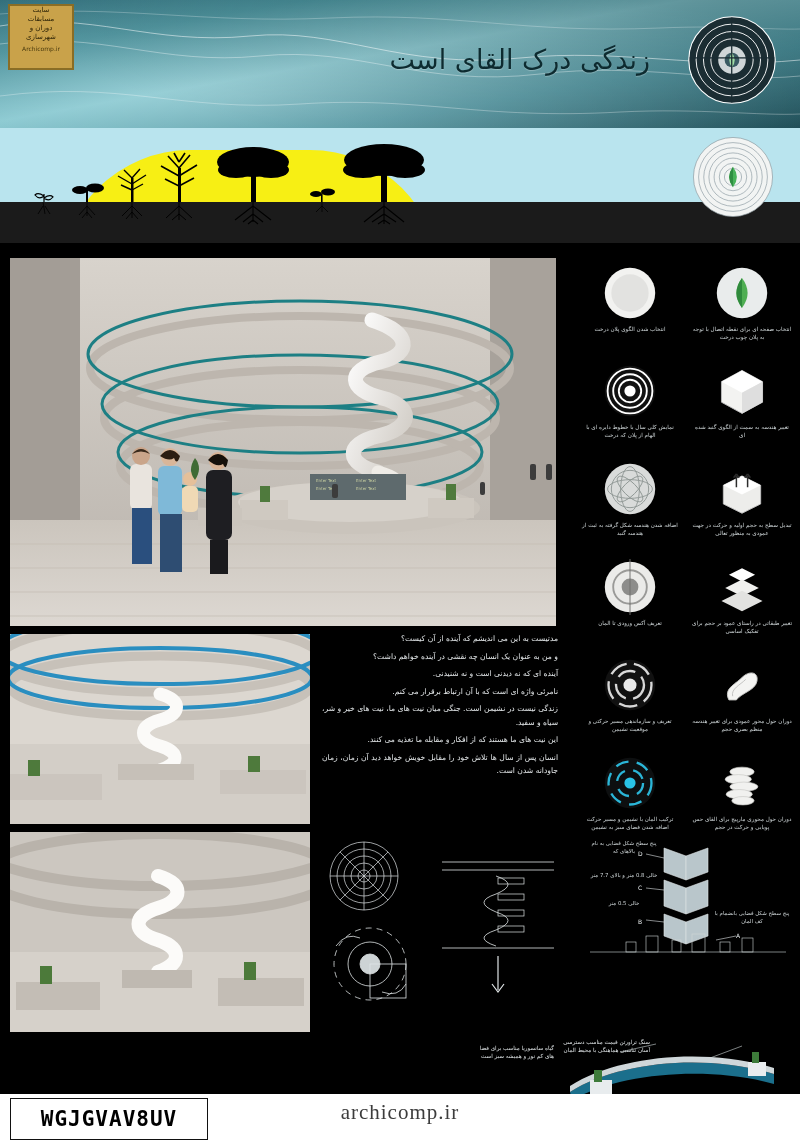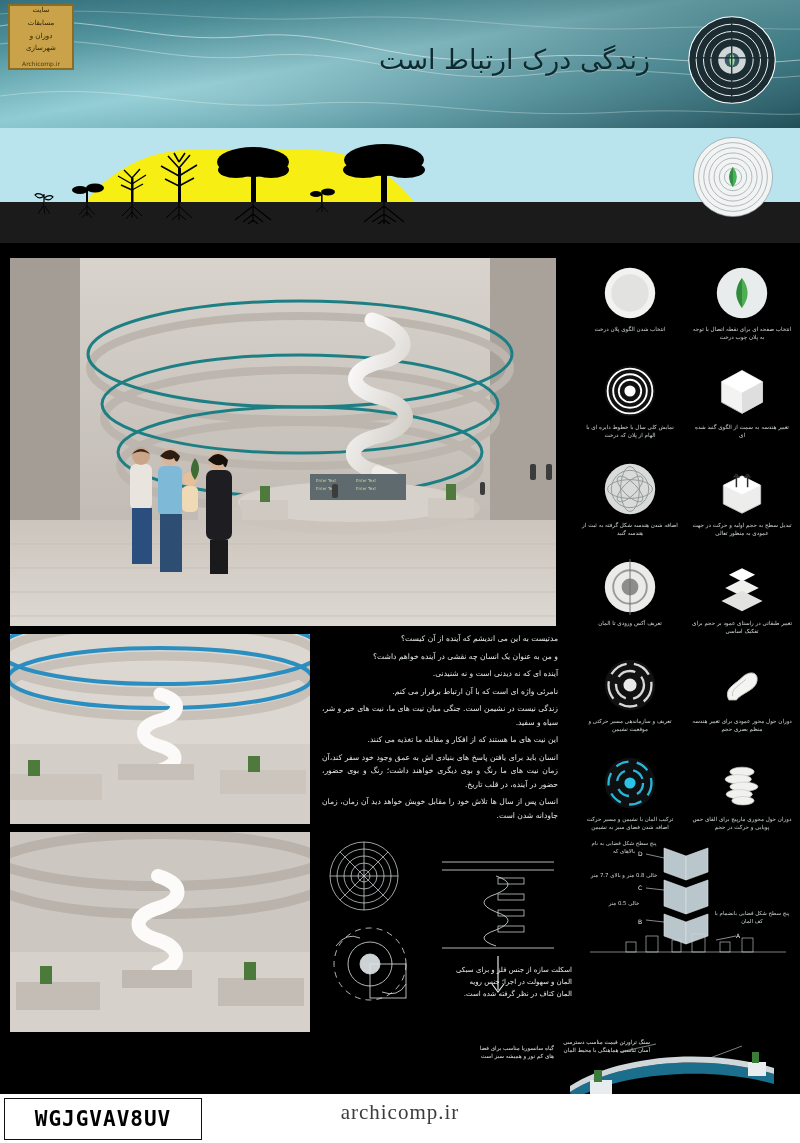--- a/index.html
+++ b/index.html
@@ -9,21 +9,21 @@
   
   .header{position:absolute;left:0;top:0;width:800px;height:128px;
     background:linear-gradient(170deg,#2e6b78 0%,#3f8a95 20%,#7fc4cd 45%,#49929e 70%,#1d4f59 100%);
     overflow:hidden;}
   .hdr-wave{position:absolute;width:1200px;height:260px;left:-120px;top:-60px;
     background:radial-gradient(ellipse at 30% 60%, rgba(255,255,255,.22) 0%, rgba(255,255,255,0) 55%),
                radial-gradient(ellipse at 70% 20%, rgba(0,0,0,.25) 0%, rgba(0,0,0,0) 60%);}
   .hdr-title{position:absolute;right:150px;top:44px;color:#0d2b30;font-size:27px;
     font-family:"DejaVu Sans", sans-serif;direction:rtl;letter-spacing:1px;text-shadow:0 1px 1px rgba(255,255,255,.25);}
   .logo-left{position:absolute;left:8px;top:4px;width:62px;height:62px;background:#c9a24a;
-    border:2px solid #8a6d25;display:flex;flex-direction:column;align-items:center;justify-content:space-between;
+    border:2px solid #8a6d25;display:flex;flex-direction:column;align-items:center;justify-content:flex-start;
     color:#2b2206;font-size:7px;line-height:9px;text-align:center;direction:rtl;}
   .logo-left .site{font-size:6px;color:#4a3a0d;margin-top:2px;}
   .target-logo{position:absolute;right:22px;top:14px;width:92px;height:92px;}
 
   
   .strip{position:absolute;left:0;top:128px;width:800px;height:115px;background:#b9e4ee;overflow:hidden;}
   .sun{position:absolute;left:60px;top:22px;width:380px;height:130px;background:#f7ef14;border-radius:190px 190px 0 0;}
   .ground{position:absolute;left:0;top:74px;width:800px;height:41px;background:#1b1b1b;}
   .strip-right{position:absolute;left:440px;top:0;width:360px;height:115px;background:#b9e4ee;}
   .ring-tree{position:absolute;right:24px;top:6px;width:86px;height:86px;}
@@ -50,21 +50,21 @@
   .diag-cap{position:absolute;left:130px;top:128px;width:120px;color:#e8ecee;font-size:7px;
     line-height:12px;direction:rtl;text-align:right;}
   .tech{position:absolute;left:586px;top:836px;width:206px;height:168px;color:#cfd6d8;}
   .tech-cap{font-size:5.4px;line-height:7.5px;direction:rtl;text-align:center;}
 
   
   .bottom-img{position:absolute;left:560px;top:1040px;width:232px;height:62px;}
   .bottom-cap{position:absolute;right:150px;top:1040px;width:90px;color:#dfe4e6;font-size:5.6px;
     line-height:8px;direction:rtl;text-align:right;}
   .footer{position:absolute;left:0;top:1094px;width:800px;height:49px;background:#fff;}
-  .code-box{position:absolute;left:4px;top:1098px;width:196px;height:40px;background:#fff;border:1px solid #111;
+  .code-box{position:absolute;left:10px;top:1098px;width:196px;height:40px;background:#fff;border:1px solid #111;
     display:flex;align-items:center;justify-content:center;font-family:"DejaVu Sans Mono", monospace;
     font-size:21px;font-weight:bold;color:#000;letter-spacing:1px;}
   .footer-brand{position:absolute;left:0;top:1100px;width:800px;text-align:center;color:#3c3c3c;
     font-size:21px;font-family:"Liberation Serif", serif;letter-spacing:1px;}
 </style>
 </head>
 <body>
 
 <div class="board">
 
@@ -78,21 +78,21 @@
     </svg>
 
     <div class="logo-left">
       <span>سایت</span>
       <span>مسابقات</span>
       <span>دوران و</span>
       <span>شهرسازی</span>
       <span class="site">Archicomp.ir</span>
     </div>
 
-    <div class="hdr-title">زندگی درک ارتباط است</div>
+    <div class="hdr-title">زندگی درک القای است</div>
 
     <svg class="target-logo" viewBox="0 0 100 100">
       <circle cx="50" cy="50" r="47" fill="#1b2d33" stroke="#fff" stroke-width="1.2"></circle>
       <circle cx="50" cy="50" r="39" fill="none" stroke="#fff" stroke-width="1"></circle>
       <circle cx="50" cy="50" r="31" fill="none" stroke="#fff" stroke-width="1"></circle>
       <circle cx="50" cy="50" r="23" fill="none" stroke="#fff" stroke-width="1"></circle>
       <circle cx="50" cy="50" r="15" fill="#cfd6d8"></circle>
       <circle cx="50" cy="50" r="8" fill="#3a5b63"></circle>
       <path d="M50 42 q6 8 0 16 q-6 -8 0 -16" fill="#9fdca6"></path>
       <rect x="4" y="47" width="92" height="1.4" fill="#1b2d33"></rect>
@@ -460,21 +460,20 @@
     </svg>
   </div>
 
   <div class="text-block">
     <p>مدتیست به این می اندیشم که آینده از آن کیست؟</p>
     <p>و من به عنوان یک انسان چه نقشی در آینده خواهم داشت؟</p>
     <p>آینده ای که نه دیدنی است و نه شنیدنی.</p>
     <p>نامرئی واژه ای است که با آن ارتباط برقرار می کنم.</p>
     <p>زندگی نیست در نشیمن است. جنگی میان نیت های ما، نیت های خیر و شر، سیاه و سفید.</p>
     <p>این نیت های ما هستند که از افکار و مقابله ما تغذیه می کنند.</p>
-    <p>انسان باید برای یافتن پاسخ های بنیادی اش به عمق وجود خود سفر کند،آن زمان نیت های ما رنگ و بوی دیگری خواهند داشت؛ رنگ و بوی حضور، حضور در آینده، در قلب تاریخ.</p>
     <p>انسان پس از سال ها تلاش خود را مقابل خویش خواهد دید آن زمان، زمان جاودانه شدن است.</p>
   </div>
 
   <div class="diagrams">
     <svg width="256" height="200" viewBox="0 0 256 200">
 
       <g fill="none" stroke="#dfe4e6" stroke-width="0.7">
         <circle cx="42" cy="40" r="34"></circle>
           <circle cx="42" cy="40" r="27"></circle>
           <circle cx="42" cy="40" r="20"></circle>
@@ -505,21 +504,20 @@
             <rect x="176" y="90" width="26" height="6"></rect>
         </g>
         <line x1="120" y1="112" x2="232" y2="112"></line>
       </g>
 
       <g stroke="#dfe4e6" stroke-width="1.2" fill="none">
         <line x1="176" y1="120" x2="176" y2="154"></line>
           <path d="M170,148 l6,8 l6,-8"></path>
       </g>
     </svg>
-    <div class="diag-cap">اسکلت سازه از جنس فلز و برای سبکی المان و سهولت در اجرا؛ جنس رویه المان کتاف در نظر گرفته شده است.</div>
   </div>
 
   <div class="tech">
     <svg width="206" height="120" viewBox="0 0 206 120" style="position:absolute;left:0;top:0">
       <g fill="#b9c6cb" stroke="#dfe4e6" stroke-width="0.6">
         <polygon points="78,12 100,20 100,44 78,36"></polygon>
         <polygon points="100,20 122,12 122,36 100,44"></polygon>
         <polygon points="78,44 100,52 100,78 78,70"></polygon>
         <polygon points="100,52 122,44 122,70 100,78"></polygon>
         <polygon points="78,78 100,86 100,108 78,100"></polygon>

